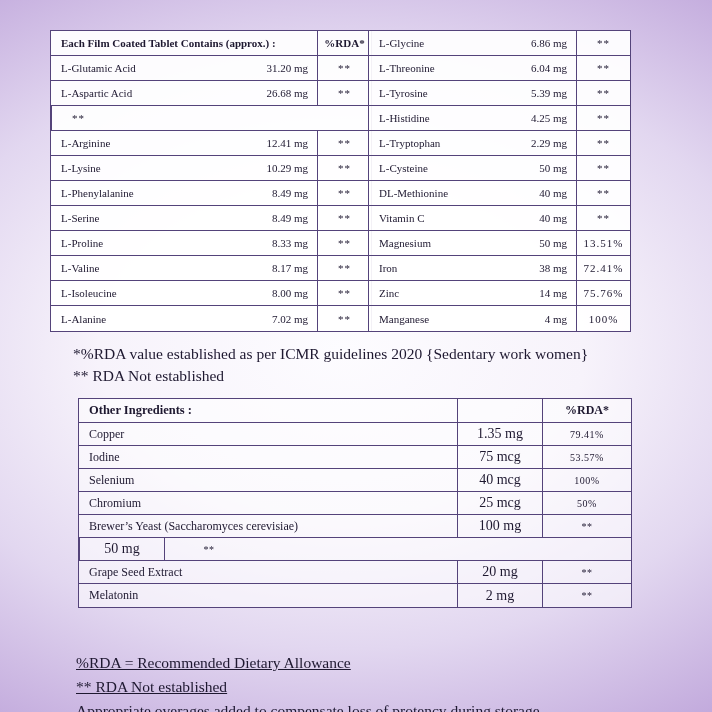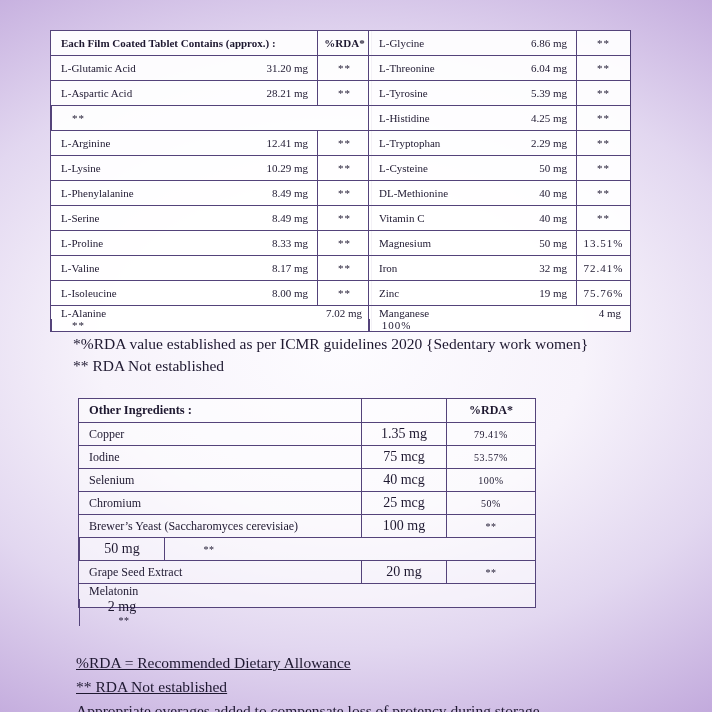--- a/index.html
+++ b/index.html
@@ -16,42 +16,42 @@
     background:
       radial-gradient(ellipse 90% 62% at 48% 49%,
         var(--bg-center) 0%, #f7f3fb 38%, #e2d7f0 68%, var(--bg-edge) 100%);
   }
   .tbl{
     position:absolute;box-sizing:border-box;
     border:1.5px solid var(--border);
   }
   .t-top{background:rgba(255,255,255,0.93);font-size:11px;}
   .tr{display:flex;align-items:stretch;border-bottom:1px solid var(--border);box-sizing:border-box;}
-  .rows .tr:last-child{border-bottom:0;flex-direction:column;}
+  .rows .tr:last-child{border-bottom:0;}
   .t-top .tr{height:25px;}
   .td{display:flex;align-items:center;box-sizing:border-box;min-width:0;}
   .td.main{flex:1;justify-content:space-between;padding:0 9px 0 10px;white-space:nowrap;}
   .td.rda{width:54px;border-left:1px solid var(--border);justify-content:center;letter-spacing:1px;}
   .t-top .head{font-weight:bold;}
   .t-top .head .td.rda{letter-spacing:0;}
   #tbl-left{left:50px;top:30px;width:322px;}
   #tbl-right{left:368px;top:30px;width:263px;}
 
-  #tbl-other{left:78px;top:398px;width:458px;background:rgba(255,255,255,0.55);font-size:12px;}
+  #tbl-other{left:78px;top:398px;width:554px;background:rgba(255,255,255,0.55);font-size:12px;}
   #tbl-other .tr{height:23px;}
   #tbl-other .tr.head{height:24px;}
   #tbl-other .c1{flex:1;padding:0 10px;white-space:nowrap;}
   #tbl-other .c2{width:85px;border-left:1px solid var(--border);justify-content:center;font-size:14px;}
   #tbl-other .c3{width:89px;border-left:1px solid var(--border);justify-content:center;font-size:10px;}
   #tbl-other .head .c1{font-weight:bold;font-size:12.5px;}
   #tbl-other .head .c3{font-weight:bold;font-size:12px;letter-spacing:0;}
   #tbl-other .rows .c3{letter-spacing:.5px;}
 
   .notes{position:absolute;font-size:15.5px;}
-  #notes-mid{left:73px;top:333px;line-height:22px;}
+  #notes-mid{left:73px;top:343px;line-height:22px;}
   #notes-bottom{left:76px;top:651px;line-height:24px;text-decoration:underline;}
   .note-line{white-space:nowrap;}
 </style>
 </head>
 <body>
 
 <div>
 
   <section class="tbl t-top" id="tbl-left">
     <div class="tr head">
@@ -65,21 +65,21 @@
     <div class="td main">
       <span>L-Glutamic Acid</span>
       <span class="amt">31.20 mg</span>
     </div>
     <div class="td rda">**</div>
   </div>
 
   <div class="tr">
     <div class="td main">
       <span>L-Aspartic Acid</span>
-      <span class="amt">28.21 mg</span>
+      <span class="amt">26.68 mg</span>
     </div>
     <div class="td rda">**</div>
   </div>
 
   <div class="tr">
     <div class="td rda">**</div>
   </div>
 
   <div class="tr">
     <div class="td main">
@@ -217,29 +217,29 @@
     <div class="td main">
       <span>Magnesium</span>
       <span class="amt">50 mg</span>
     </div>
     <div class="td rda">13.51%</div>
   </div>
 
   <div class="tr">
     <div class="td main">
       <span>Iron</span>
-      <span class="amt">32 mg</span>
+      <span class="amt">38 mg</span>
     </div>
     <div class="td rda">72.41%</div>
   </div>
 
   <div class="tr">
     <div class="td main">
       <span>Zinc</span>
-      <span class="amt">19 mg</span>
+      <span class="amt">14 mg</span>
     </div>
     <div class="td rda">75.76%</div>
   </div>
 
   <div class="tr">
     <div class="td main">
       <span>Manganese</span>
       <span class="amt">4 mg</span>
     </div>
     <div class="td rda">100%</div>

